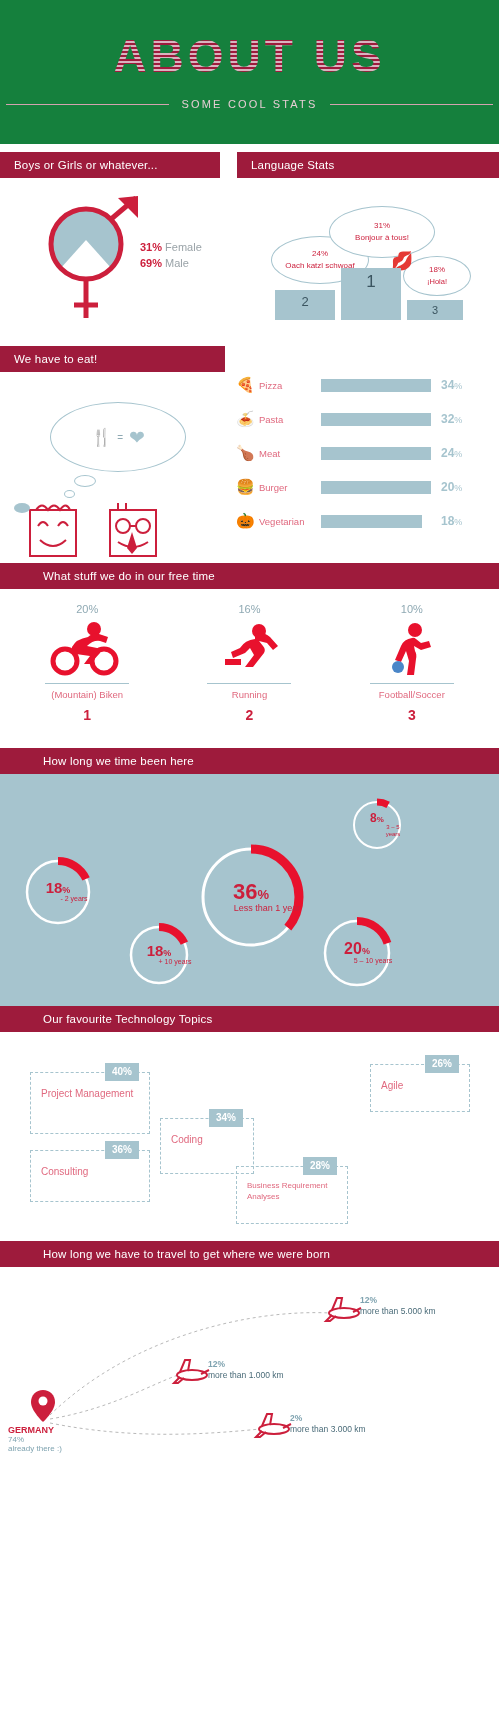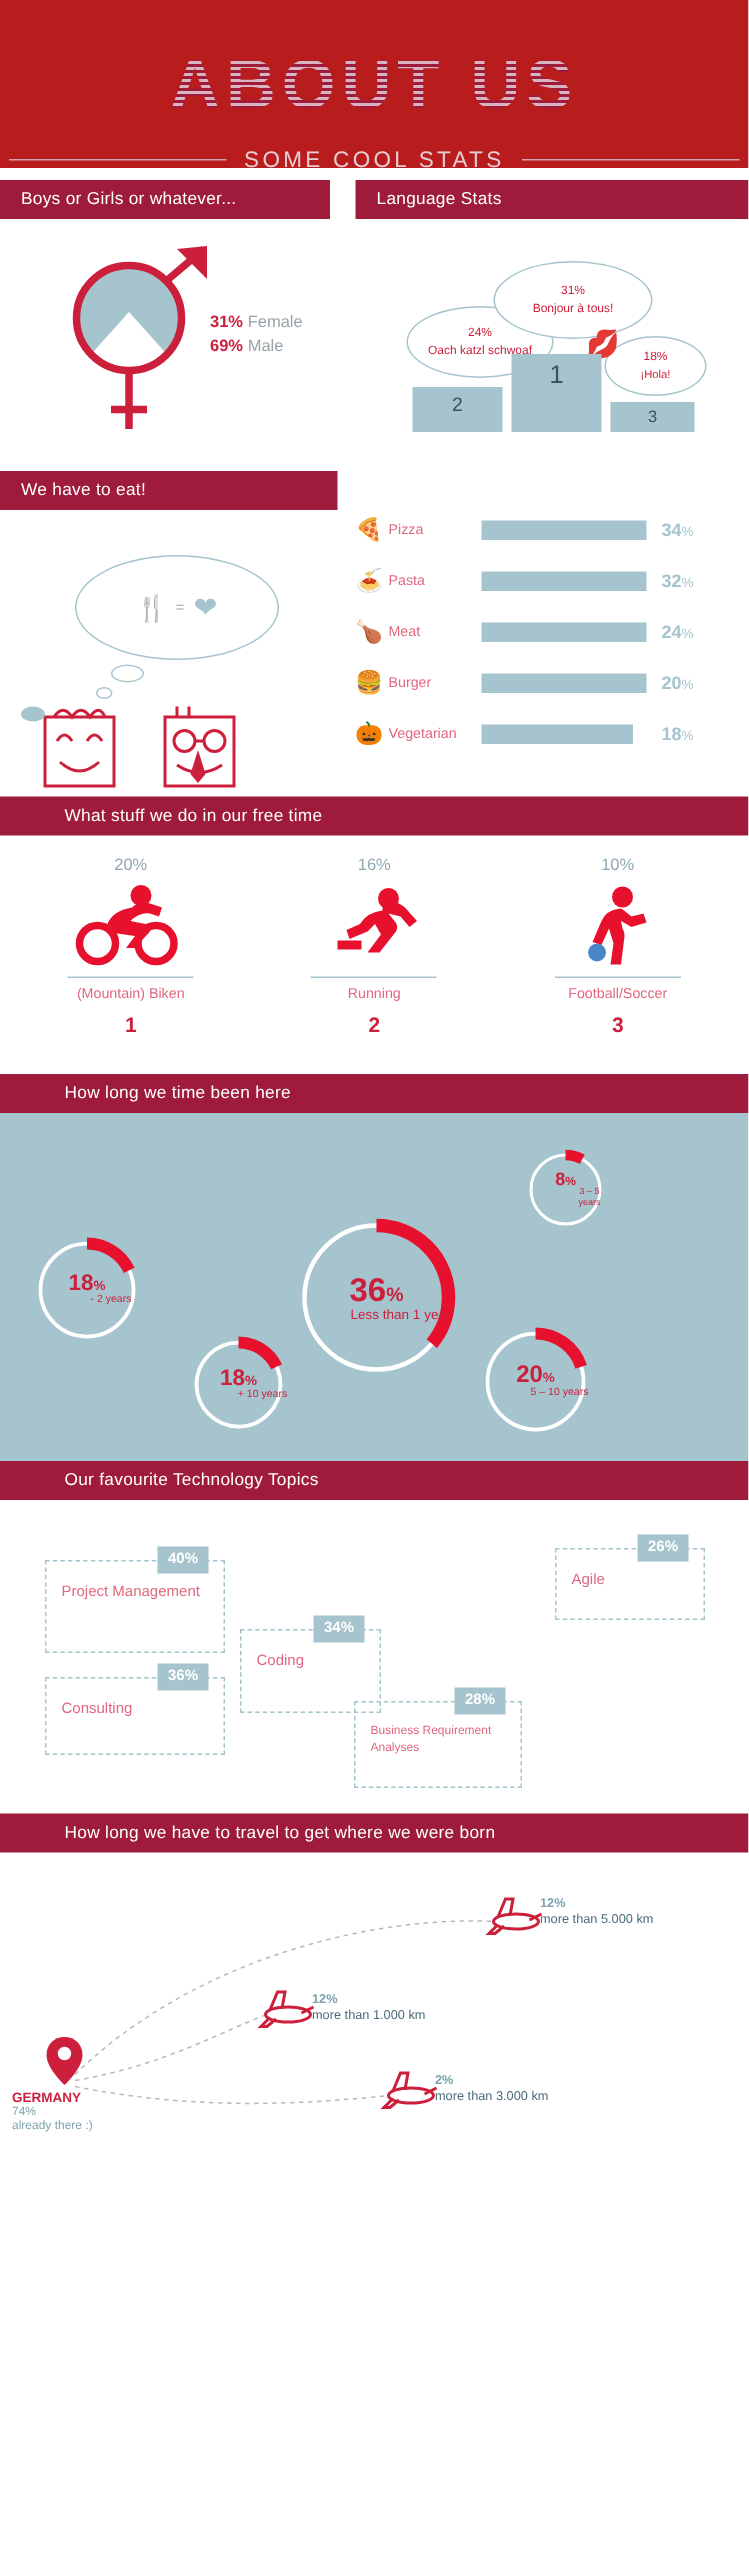--- a/index.html
+++ b/index.html
@@ -8,21 +8,21 @@
     width:499px; height:1715px;
     font-family:"Liberation Sans", sans-serif;
     color:#333;
     position:relative;
     overflow:hidden;
   }
   .page { width:499px; height:1715px; position:relative; background:#fff; }
 
   
   .header {
-    height:112px; background:#b91c1c; position:relative;
+    height:144px; background:#15803d; position:relative;
   }
   .hero-title {
     position:absolute; top:33px; left:0; right:0;
     text-align:center;
     font-size:46px; font-weight:bold; letter-spacing:4px;
     color:#9e1b3c;
     -webkit-text-stroke:0;
     background:repeating-linear-gradient(
        to bottom,
        #d9b3bf 0px, #d9b3bf 2px,
@@ -31,21 +31,21 @@
     background-clip:text;
     -webkit-text-fill-color:transparent;
     line-height:1;
   }
   .hero-sub-wrap {
     position:absolute; top:98px; left:0; right:0;
     display:flex; align-items:center; gap:12px; padding:0 6px;
   }
   .hero-rule { flex:1; height:1px; background:#d4a3b0; }
   .hero-sub {
-    font-size:15px; letter-spacing:2.2px; color:#e6cdd4; white-space:nowrap;
+    font-size:11px; letter-spacing:2.2px; color:#e6cdd4; white-space:nowrap;
   }
 
   
   .bar {
     background:#9e1b3c; color:#fff;
     font-size:11.5px; letter-spacing:.2px;
     display:flex; align-items:center;
     padding-left:14px;
     height:26px;
   }

